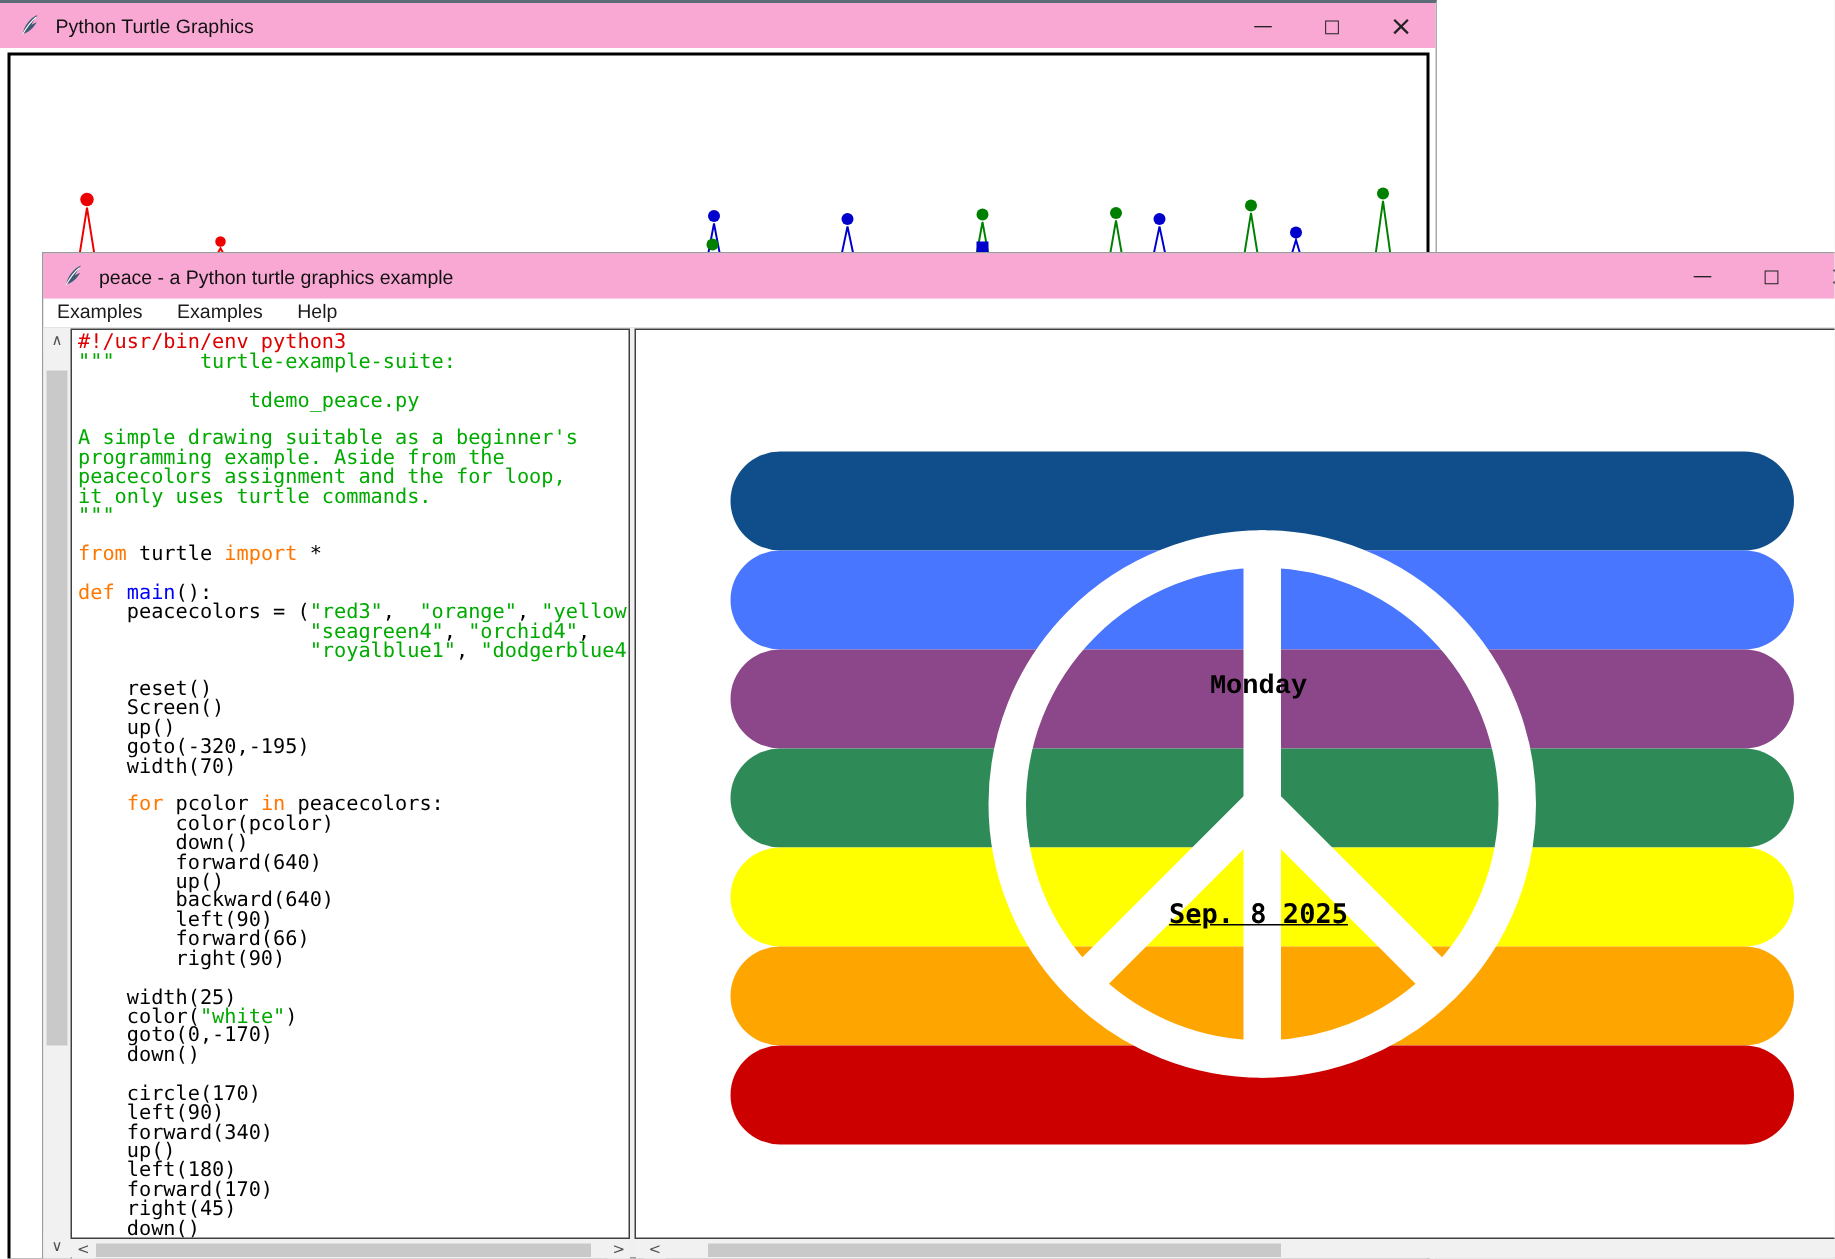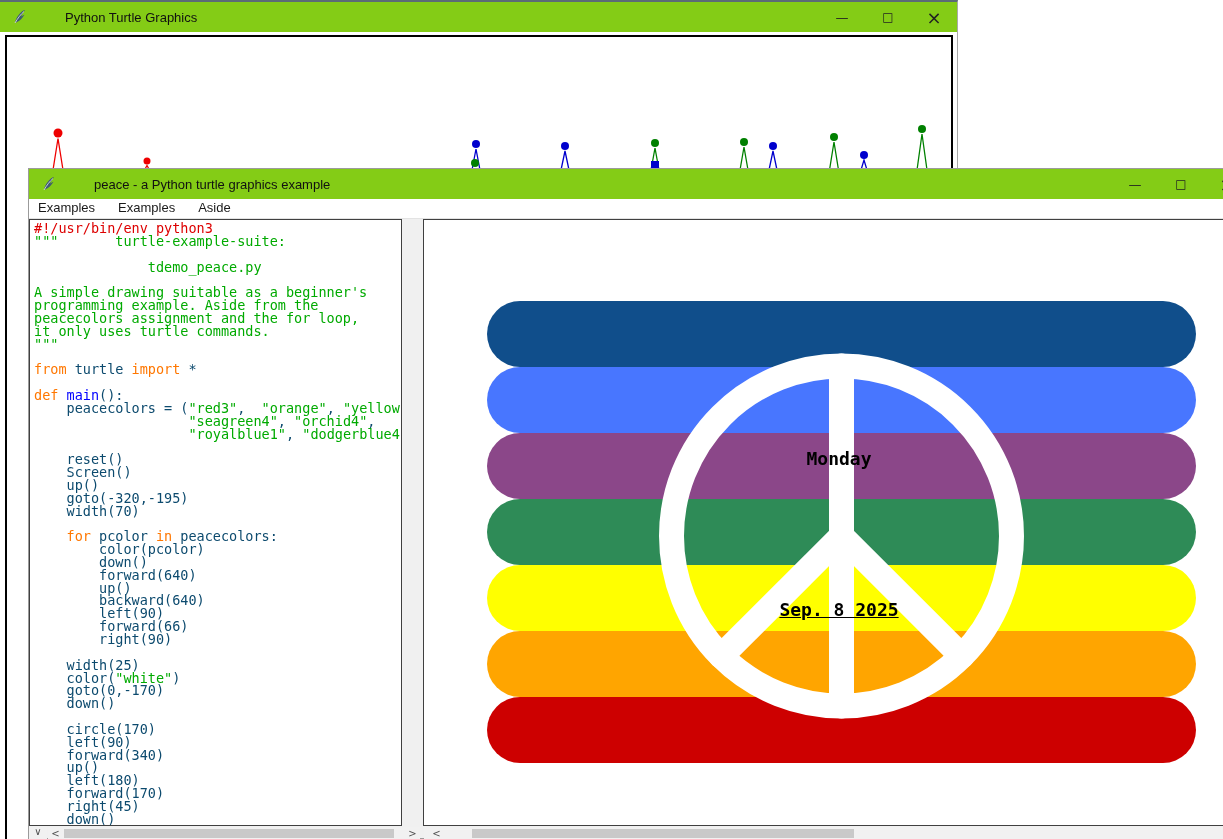--- a/index.html
+++ b/index.html
@@ -2,21 +2,21 @@
 <html><head>
 <meta charset="utf-8">
 <style>
   * { box-sizing: border-box; }
   html,body { margin:0; padding:0; }
   body {
     width:1223px; height:839px; position:relative; overflow:hidden;
     background:#ffffff; font-family:"Liberation Sans", sans-serif;
   }
   
-  .titlebar { height:30px; background:#84cc16; display:flex; align-items:center; position:relative;gap:28px; }
+  .titlebar { height:30px; background:#f9a8d4; display:flex; align-items:center; position:relative; }
   .title-icon { width:16px; height:16px; margin:0 9px 0 12px; flex:0 0 auto; }
   .title-text { font-size:13px; color:#111; }
   .win-controls { position:absolute; right:0; top:0; height:30px; display:flex; }
   .win-btn { width:46px; height:30px; display:flex; align-items:center; justify-content:center;
              color:#222; font-family:"DejaVu Sans", sans-serif; }
   .win-btn.min { font-size:13px; }
   .win-btn.max { font-size:12px; }
   .win-btn.close { font-size:18px; }
   
   .back-window { position:absolute; left:0; top:0; width:958px; height:839px;
@@ -25,26 +25,26 @@
     border:2px solid #000; background:#fff; }
   .figures-svg { position:absolute; left:0; top:0; }
   
   .front-window { position:absolute; left:0; top:168px; width:1223px; height:671px;
     background:#f0f0f0; border:1px solid #9b9b9b;margin-left:28px; }
   .menubar { height:20px; background:#fff; border-bottom:1px solid #e3e3e3;
     display:flex; align-items:flex-end; padding-left:9px; }
   .menu-item { font-size:13px; color:#1a1a1a; padding:2px 10px 3px 0; margin-right:13px; }
   .content { position:absolute; left:0; top:50px; right:0; bottom:0; background:#f0f0f0; }
   
-  .code-pane { position:absolute; left:0; top:0; width:373px; height:607px;
+  .code-pane { position:absolute; left:18px; top:0; width:373px; height:607px;
     background:#fff; border:1px solid #404040; overflow:hidden; }
   .code-inner { position:absolute; left:4px; top:2px; white-space:pre;
     font-family:"DejaVu Sans Mono", monospace; font-size:13.5px; line-height:12.85px; }
   .code-line { height:12.85px; }
-  .tok-n { color:#0c4a6e; } .tok-c { color:#dd0000; } .tok-s { color:#00aa00; }
+  .tok-n { color:#000000; } .tok-c { color:#dd0000; } .tok-s { color:#00aa00; }
   .tok-k { color:#ff7700; } .tok-d { color:#0000ff; }
   .pane-divider { position:absolute; left:391px; top:0; width:3px; height:607px; background:#f0f0f0; }
   .canvas-pane { position:absolute; left:394px; top:0; width:813px; height:607px;
     background:#fff; border:1px solid #404040; overflow:hidden; }
   .stripe { position:absolute; left:63px; width:709px; height:66px; border-radius:33px; }
   .peace-svg { position:absolute; left:0; top:0; }
   .canvas-text { position:absolute; transform:translateX(-50%);
     font-family:"DejaVu Sans Mono", monospace; font-weight:bold; font-size:18px; color:#000; white-space:pre; }
   
   .sb { position:absolute; background:#f1f1f1; }
@@ -145,21 +145,21 @@
     <span class="title-text">peace - a Python turtle graphics example</span>
     <div class="win-controls">
       <div class="win-btn min">—</div>
       <div class="win-btn max">□</div>
       <div class="win-btn close">×</div>
     </div>
   </div>
   <div class="menubar">
     <span class="menu-item">Examples</span>
     <span class="menu-item">Examples</span>
-    <span class="menu-item">Aside</span>
+    <span class="menu-item">Help</span>
   </div>
 
   <div class="content">
 
     <div class="sb sb-v sb-code-v">
       <div class="sb-btn up">∧</div>
       <div class="sb-thumb"></div>
       <div class="sb-btn down">∨</div>
     </div>
 
@@ -184,21 +184,21 @@
           <div class="stripe" style="top: 345px; background: rgb(255, 255, 0);"></div>
           <div class="stripe" style="top: 411px; background: rgb(255, 165, 0);"></div>
           <div class="stripe" style="top: 477px; background: rgb(205, 0, 0);"></div>
         </div>
       <svg class="peace-svg" width="811" height="605">
           <circle cx="417.5" cy="316" r="170" fill="none" stroke="#FFFFFF" stroke-width="25"></circle>
           <line x1="417.5" y1="146" x2="417.5" y2="486" stroke="#FFFFFF" stroke-width="25" stroke-linecap="round"></line>
           <line x1="417.5" y1="316" x2="297.2918471982869" y2="436.2081528017131" stroke="#FFFFFF" stroke-width="25" stroke-linecap="round"></line>
           <line x1="417.5" y1="316" x2="537.7081528017131" y2="436.2081528017131" stroke="#FFFFFF" stroke-width="25" stroke-linecap="round"></line>
         </svg>
-      <div class="canvas-text" style="left:415px; top:228px;">Monday</div>
+      <div class="canvas-text" style="left:415px; top:228px;font-family:Liberation Mono, monospace;">Monday</div>
       <div class="canvas-text" style="left:415px; top:379px;text-decoration:underline;">Sep. 8 2025</div>
     </div>
 
     <div class="sb sb-v sb-canvas-v">
       <div class="sb-btn up">∧</div>
       <div class="sb-thumb"></div>
       <div class="sb-btn down">∨</div>
     </div>
 
     <div class="sb sb-h sb-canvas-h">

